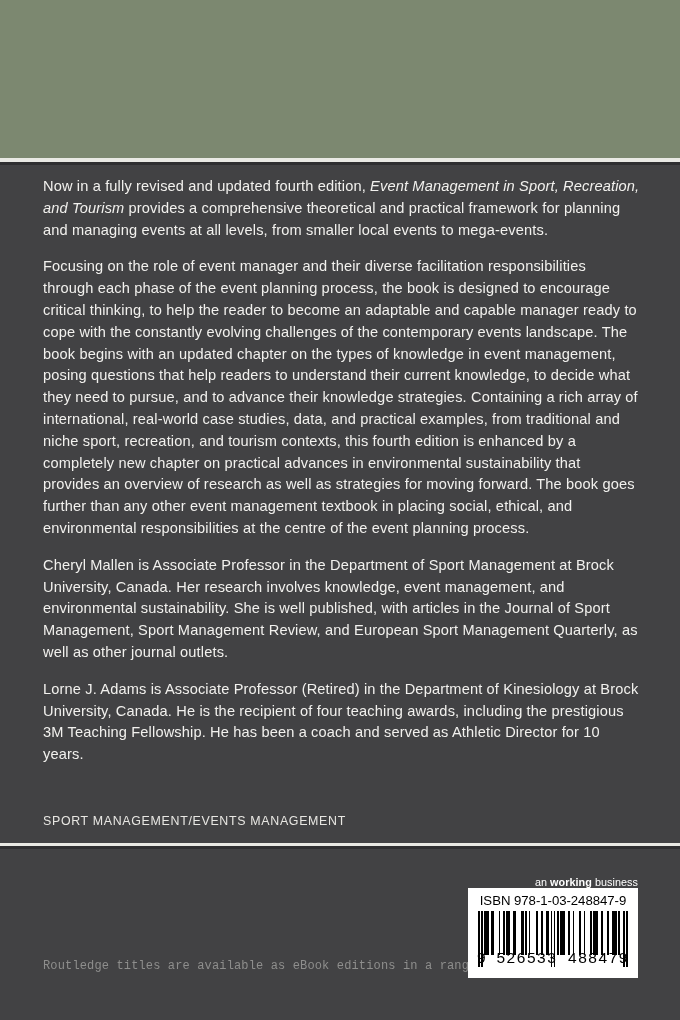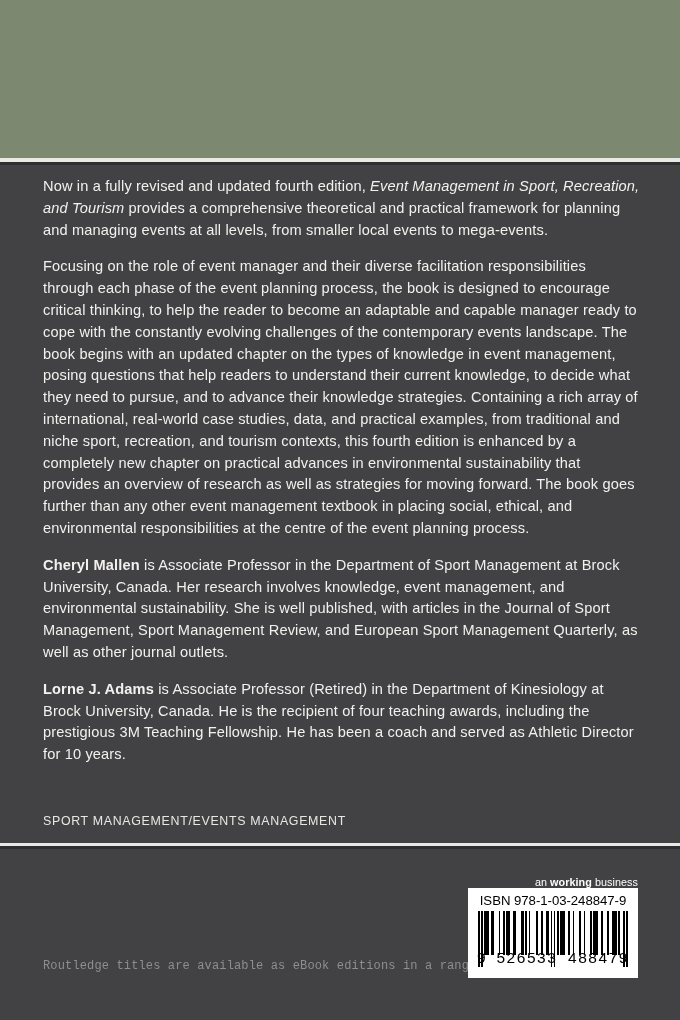--- a/index.html
+++ b/index.html
@@ -50,21 +50,21 @@
   .para {
     color: #f2f1ee;
     font-size: 14.6px;
     line-height: 21.8px;
     margin: 0 0 15px 0;
     letter-spacing: 0.01em;
     text-align: left;
   }
   .para:last-child { margin-bottom: 13px; }
   .para .it { font-style: italic; }
-  .para .bd { font-weight: bold; }
+  .para .bd { font-weight: normal; }
 
   
   .category {
     position: absolute;
     top: 814px;
     left: 43px;
     color: #e8e7e3;
     font-size: 12.4px;
     letter-spacing: 0.055em;
     white-space: nowrap;

